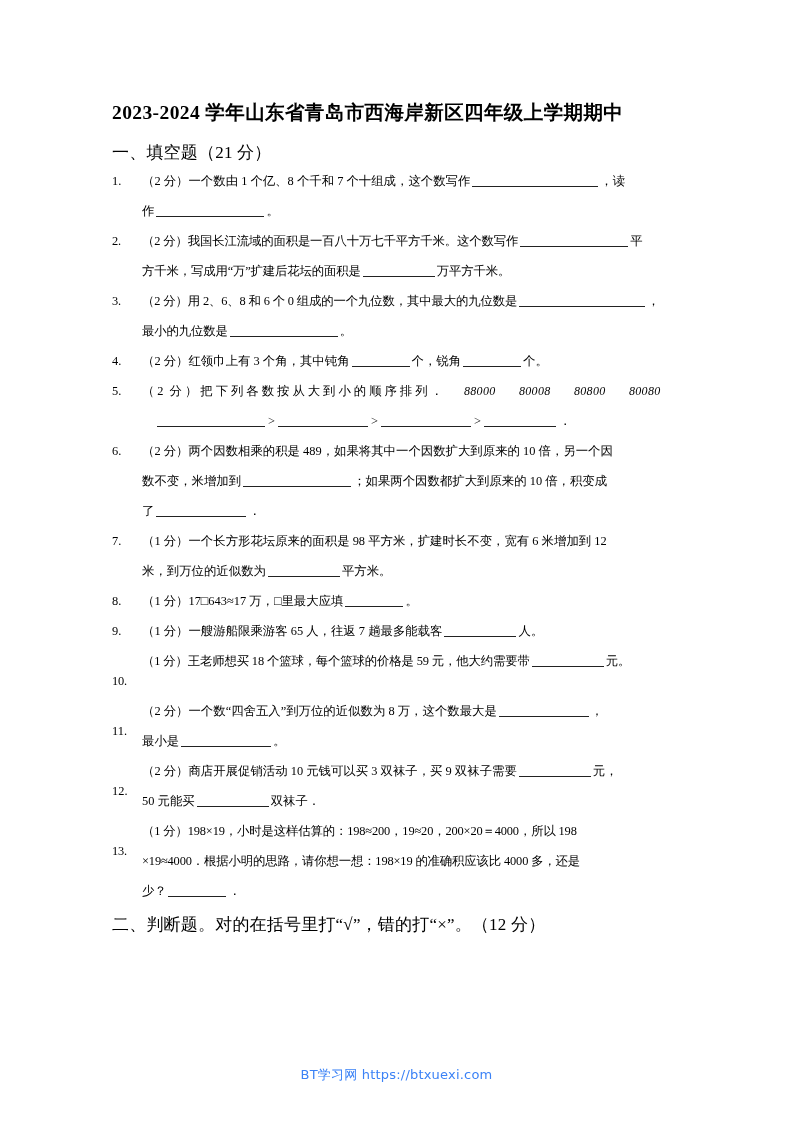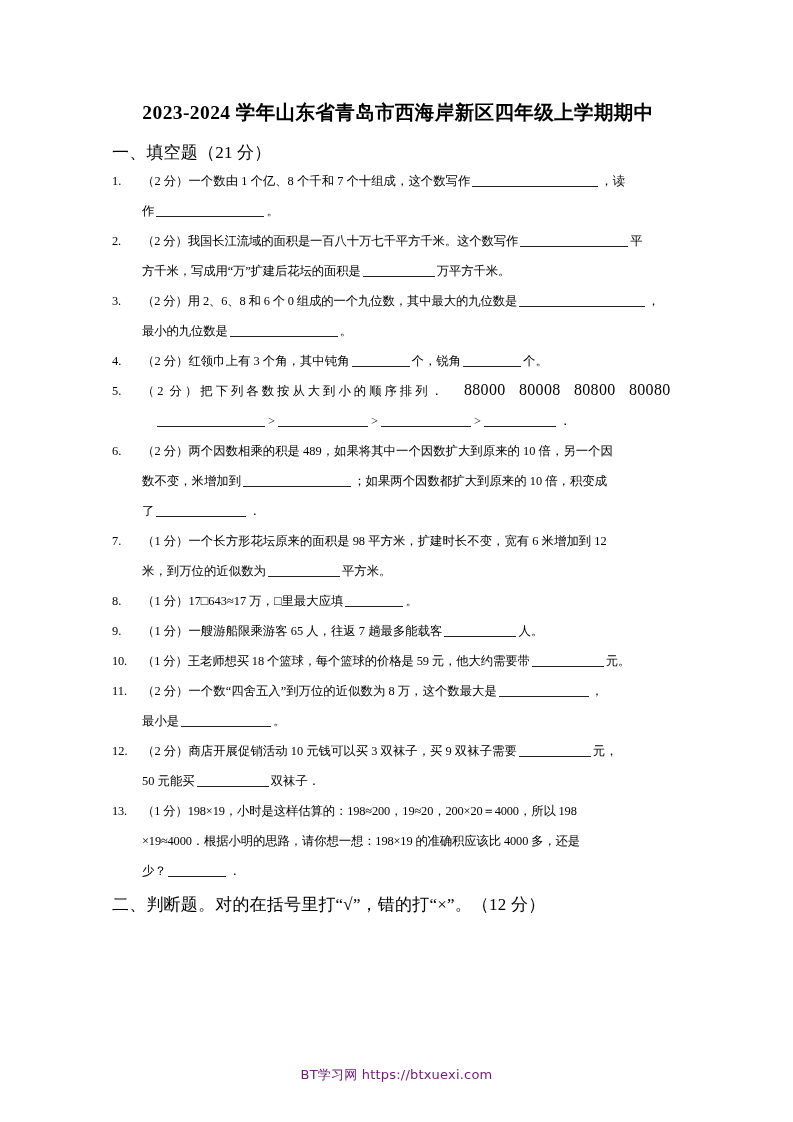--- a/index.html
+++ b/index.html
@@ -26,21 +26,20 @@
     position: absolute;
     left: 112px;
     top: 96px;
     width: 572px;
   }
 
   
   .doc-title {
     font-size: 19.5px;
     font-weight: 700;
-    text-align: center;
     line-height: 33px;
     letter-spacing: 0.4px;
     margin: 0 0 6px 0;
     font-family: "Liberation Serif", "DejaVu Serif", serif;
   }
   .doc-title .t-line { display: block; }
 
   
   .section-head {
     font-size: 17px;
@@ -58,21 +57,21 @@
     line-height: 30px;
     margin: 0;
     align-items: flex-start;
   }
   .q-num {
     flex: 0 0 auto;
     width: 30px;
     text-align: left;
     white-space: nowrap;
   }
-  .q-num.wide { width: 30px; }
+  .q-num.wide { width: 30px; margin-top: 20px; }
   .q-body {
     flex: 1 1 auto;
     text-align: justify;
     text-justify: inter-ideograph;
   }
   .q-body .cont {
     display: block;
   }
   .tight .q-body, .tight { letter-spacing: -0.15px; }
 
@@ -85,43 +84,44 @@
     margin: 0 2px;
   }
   .bl-s  { width: 58px; }
   .bl-m  { width: 72px; }
   .bl-l  { width: 90px; }
   .bl-xl { width: 108px; }
   .bl-xxl{ width: 126px; }
 
   
   .num-row {
-    font-size: 16px;
+    font-size: 12px;
     line-height: 26px;
     padding-left: 12px;
     letter-spacing: 0.3px;
+    font-style: italic;
   }
   .num-row span { display: inline-block; }
   .nsp { width: 55px; }
   .order-row {
     font-size: 12.4px;
     line-height: 28px;
     padding-left: 12px;
   }
   .order-row .bl { margin: 0 3px; }
 
   
   .footer {
     position: absolute;
     left: 0;
     top: 1066px;
     width: 793px;
     text-align: center;
     font-size: 13px;
-    color: #701a75;
+    color: #3b82f6;
     font-family: "DejaVu Sans", "Liberation Sans", sans-serif;
     letter-spacing: 0.2px;
   }
 </style>
 </head>
 <body>
 
 <div class="page">
 
   <div class="content">

